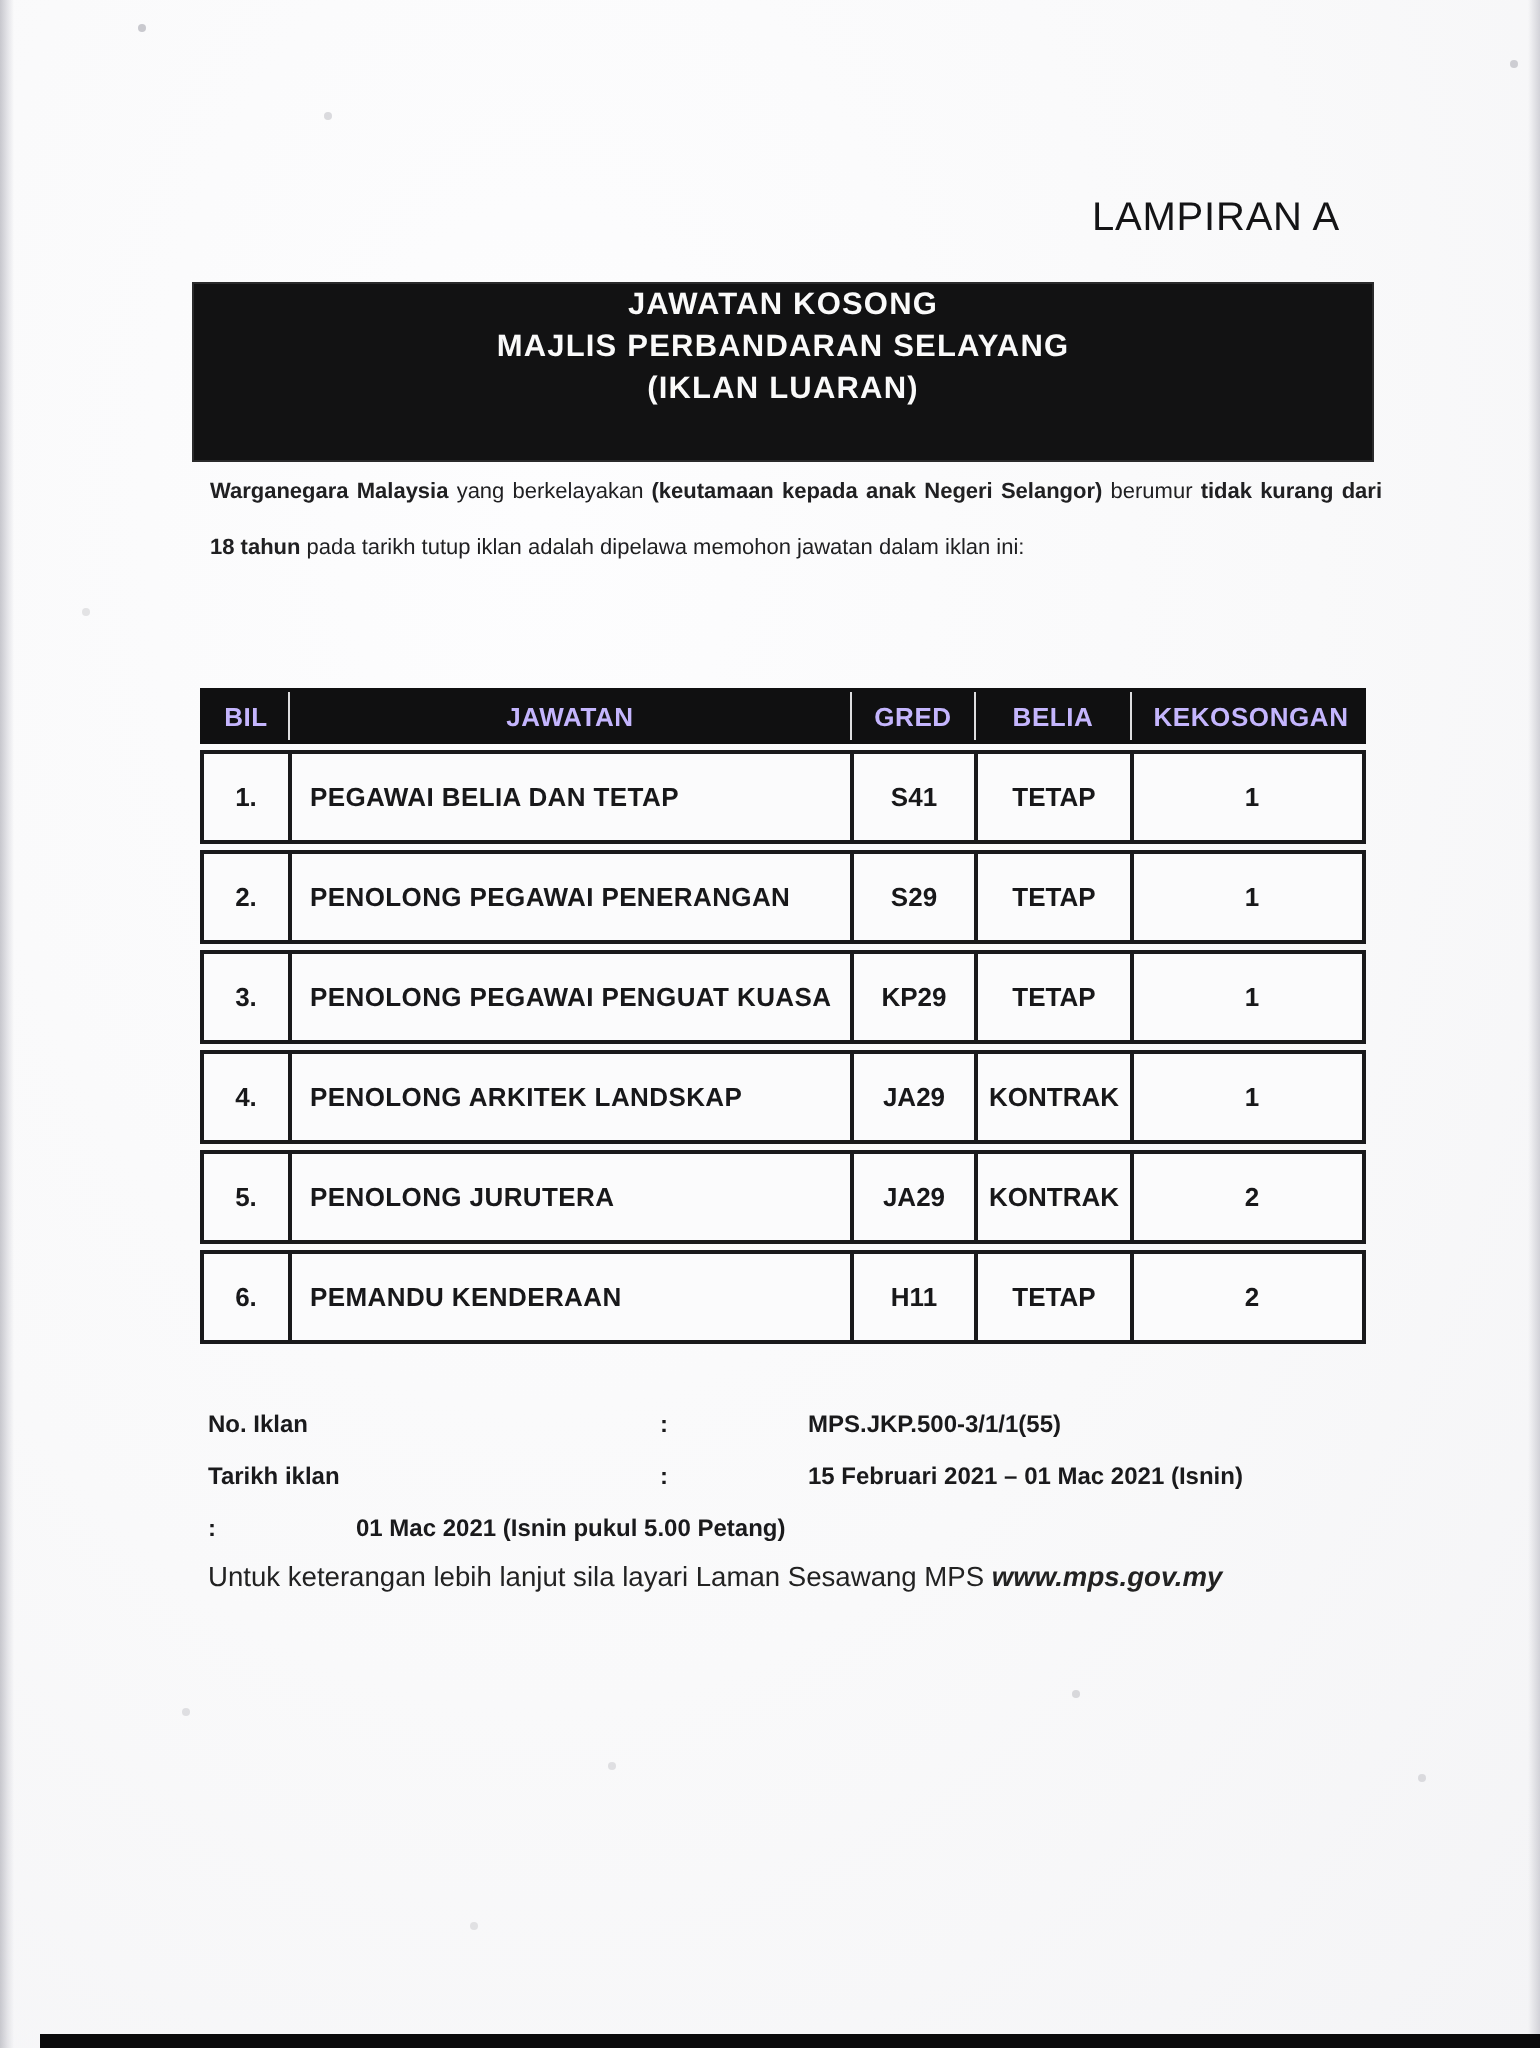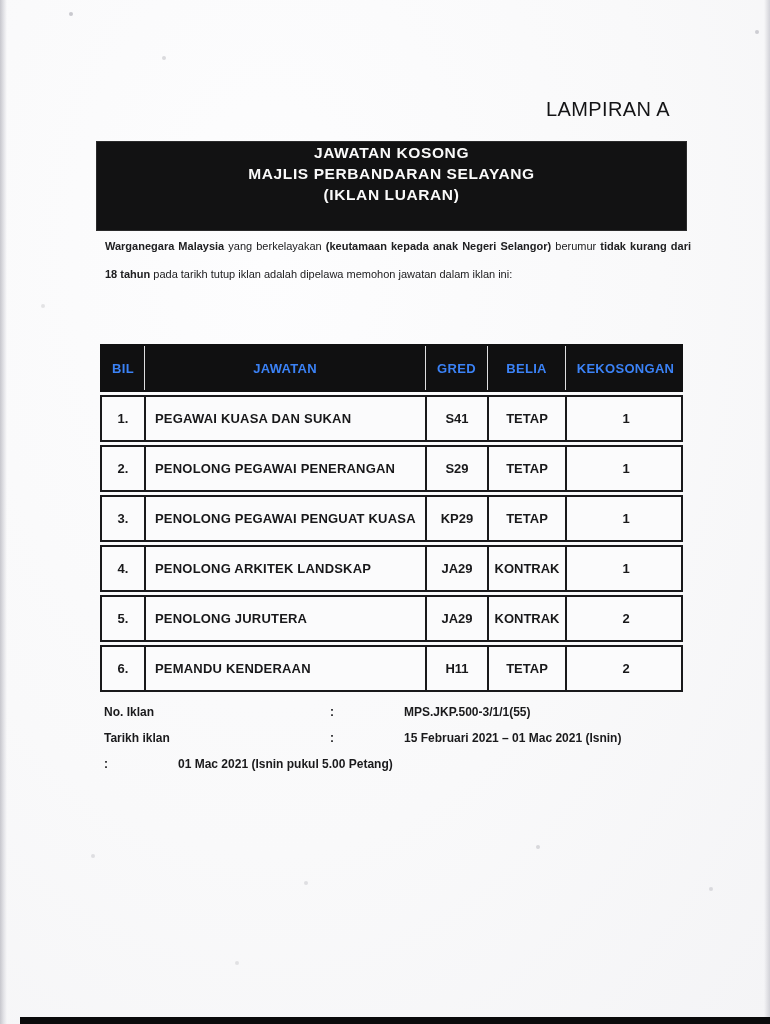--- a/index.html
+++ b/index.html
@@ -50,21 +50,21 @@
     font-size:11px;line-height:27.5px;text-align:justify;color:#202022;
   }
   .intro .b{font-weight:bold;}
 
   .vtable{position:absolute;top:344px;left:100px;width:583px;}
   .thead,.trow{
     display:grid;grid-template-columns:42px 281px 62px 78px 120px;
     box-sizing:border-box;
   }
   .thead{
-    height:48px;background:#101011;color:#3b82f6;border:2px solid #101011;
+    height:28px;background:#101011;color:#c4b5fd;border:2px solid #101011;
   }
   .th{
     display:flex;align-items:center;justify-content:center;
     font-weight:bold;font-size:13px;letter-spacing:.3px;
     border-left:1.5px solid #dedee0;
   }
   .th:first-child{border-left:none;}
   .trow{
     height:47px;margin-top:3px;background:#fbfbfc;border:2px solid #19191b;
   }
@@ -111,21 +111,21 @@
     <div class="thead">
         <div class="th col-bil">BIL</div>
         <div class="th col-jawatan">JAWATAN</div>
         <div class="th col-gred">GRED</div>
         <div class="th col-taraf">BELIA</div>
         <div class="th col-kekosongan">KEKOSONGAN</div>
       </div>
     <div class="tbody">
         <div class="trow">
           <div class="td col-bil">1.</div>
-          <div class="td col-jawatan">PEGAWAI KUASA DAN SUKAN</div>
+          <div class="td col-jawatan">PEGAWAI BELIA DAN TETAP</div>
           <div class="td col-gred">S41</div>
           <div class="td col-taraf">TETAP</div>
           <div class="td col-kekosongan">1</div>
         </div>
         <div class="trow">
           <div class="td col-bil">2.</div>
           <div class="td col-jawatan">PENOLONG PEGAWAI PENERANGAN</div>
           <div class="td col-gred">S29</div>
           <div class="td col-taraf">TETAP</div>
           <div class="td col-kekosongan">1</div>
@@ -171,13 +171,14 @@
         <span class="meta-label">Tarikh iklan</span>
         <span class="meta-colon">:</span>
         <span class="meta-value">15 Februari 2021 – 01 Mac 2021 (Isnin)</span>
       </div>
       <div class="meta-row">
         <span class="meta-colon">:</span>
         <span class="meta-value">01 Mac 2021 (Isnin pukul 5.00 Petang)</span>
       </div>
     </div>
 
+  <p class="footer-note"><span>Untuk keterangan lebih lanjut sila layari Laman Sesawang MPS </span><span class="bi">www.mps.gov.my</span></p>
 </div>
 
 </body></html>

